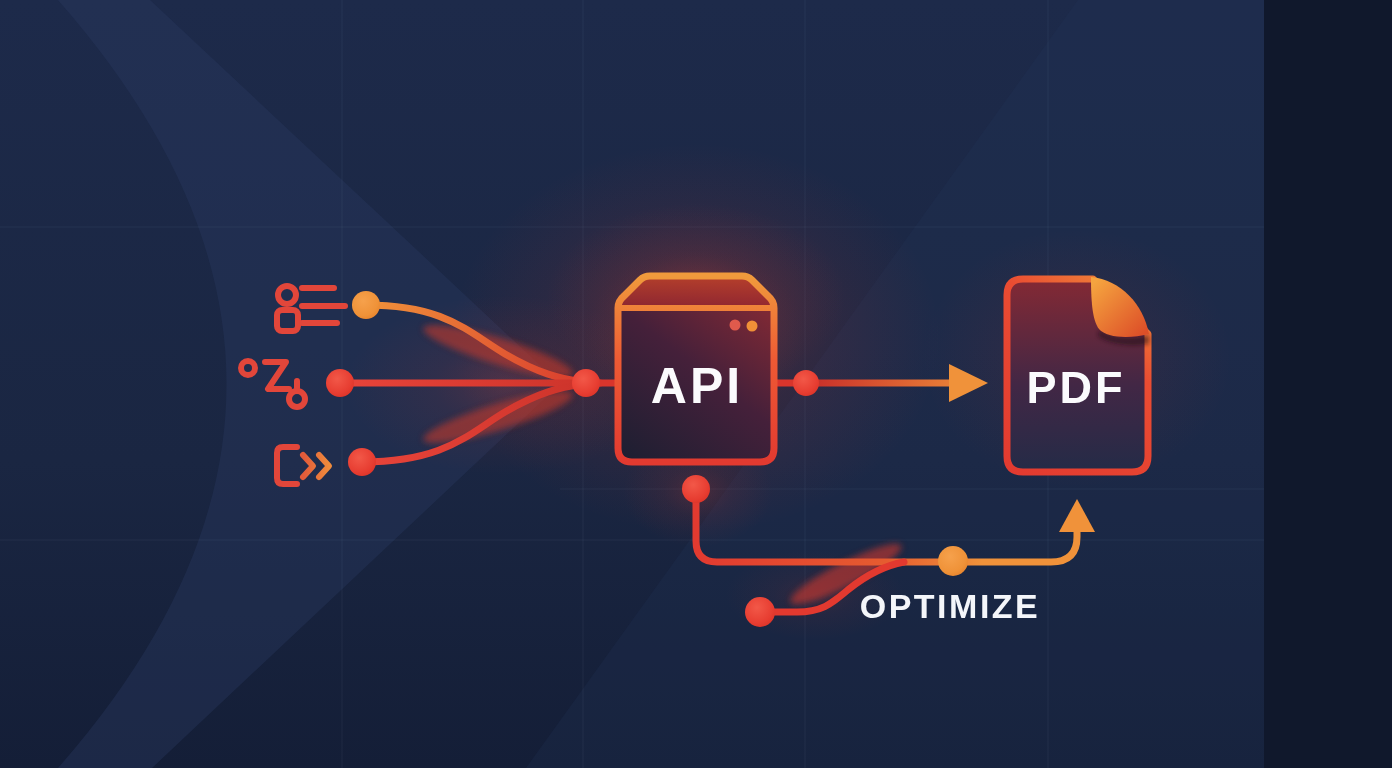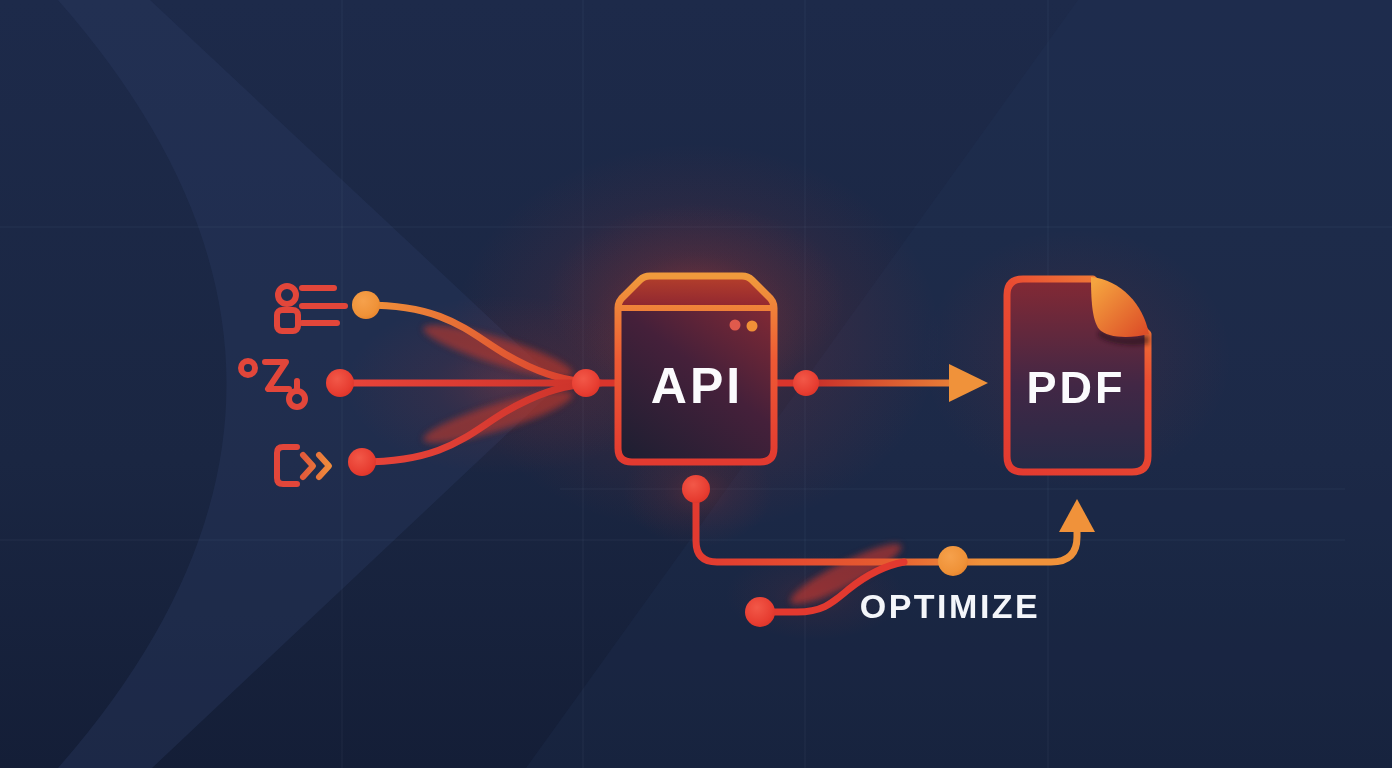--- a/index.html
+++ b/index.html
@@ -1,18 +1,18 @@
 <!DOCTYPE html>
 <html><head>
 <meta charset="utf-8">
 <style>
   html,body{margin:0;padding:0;background:#10182c;}
   .stage{
     position:relative;
-    width:1392px;height:768px;
+    width:1264px;height:768px;
     overflow:hidden;
     font-family:"Liberation Sans", sans-serif;
   }
   .stage svg{display:block;}
   text{font-family:"Liberation Sans", sans-serif;}
 </style>
 </head>
 <body>
 
 <div class="stage">

